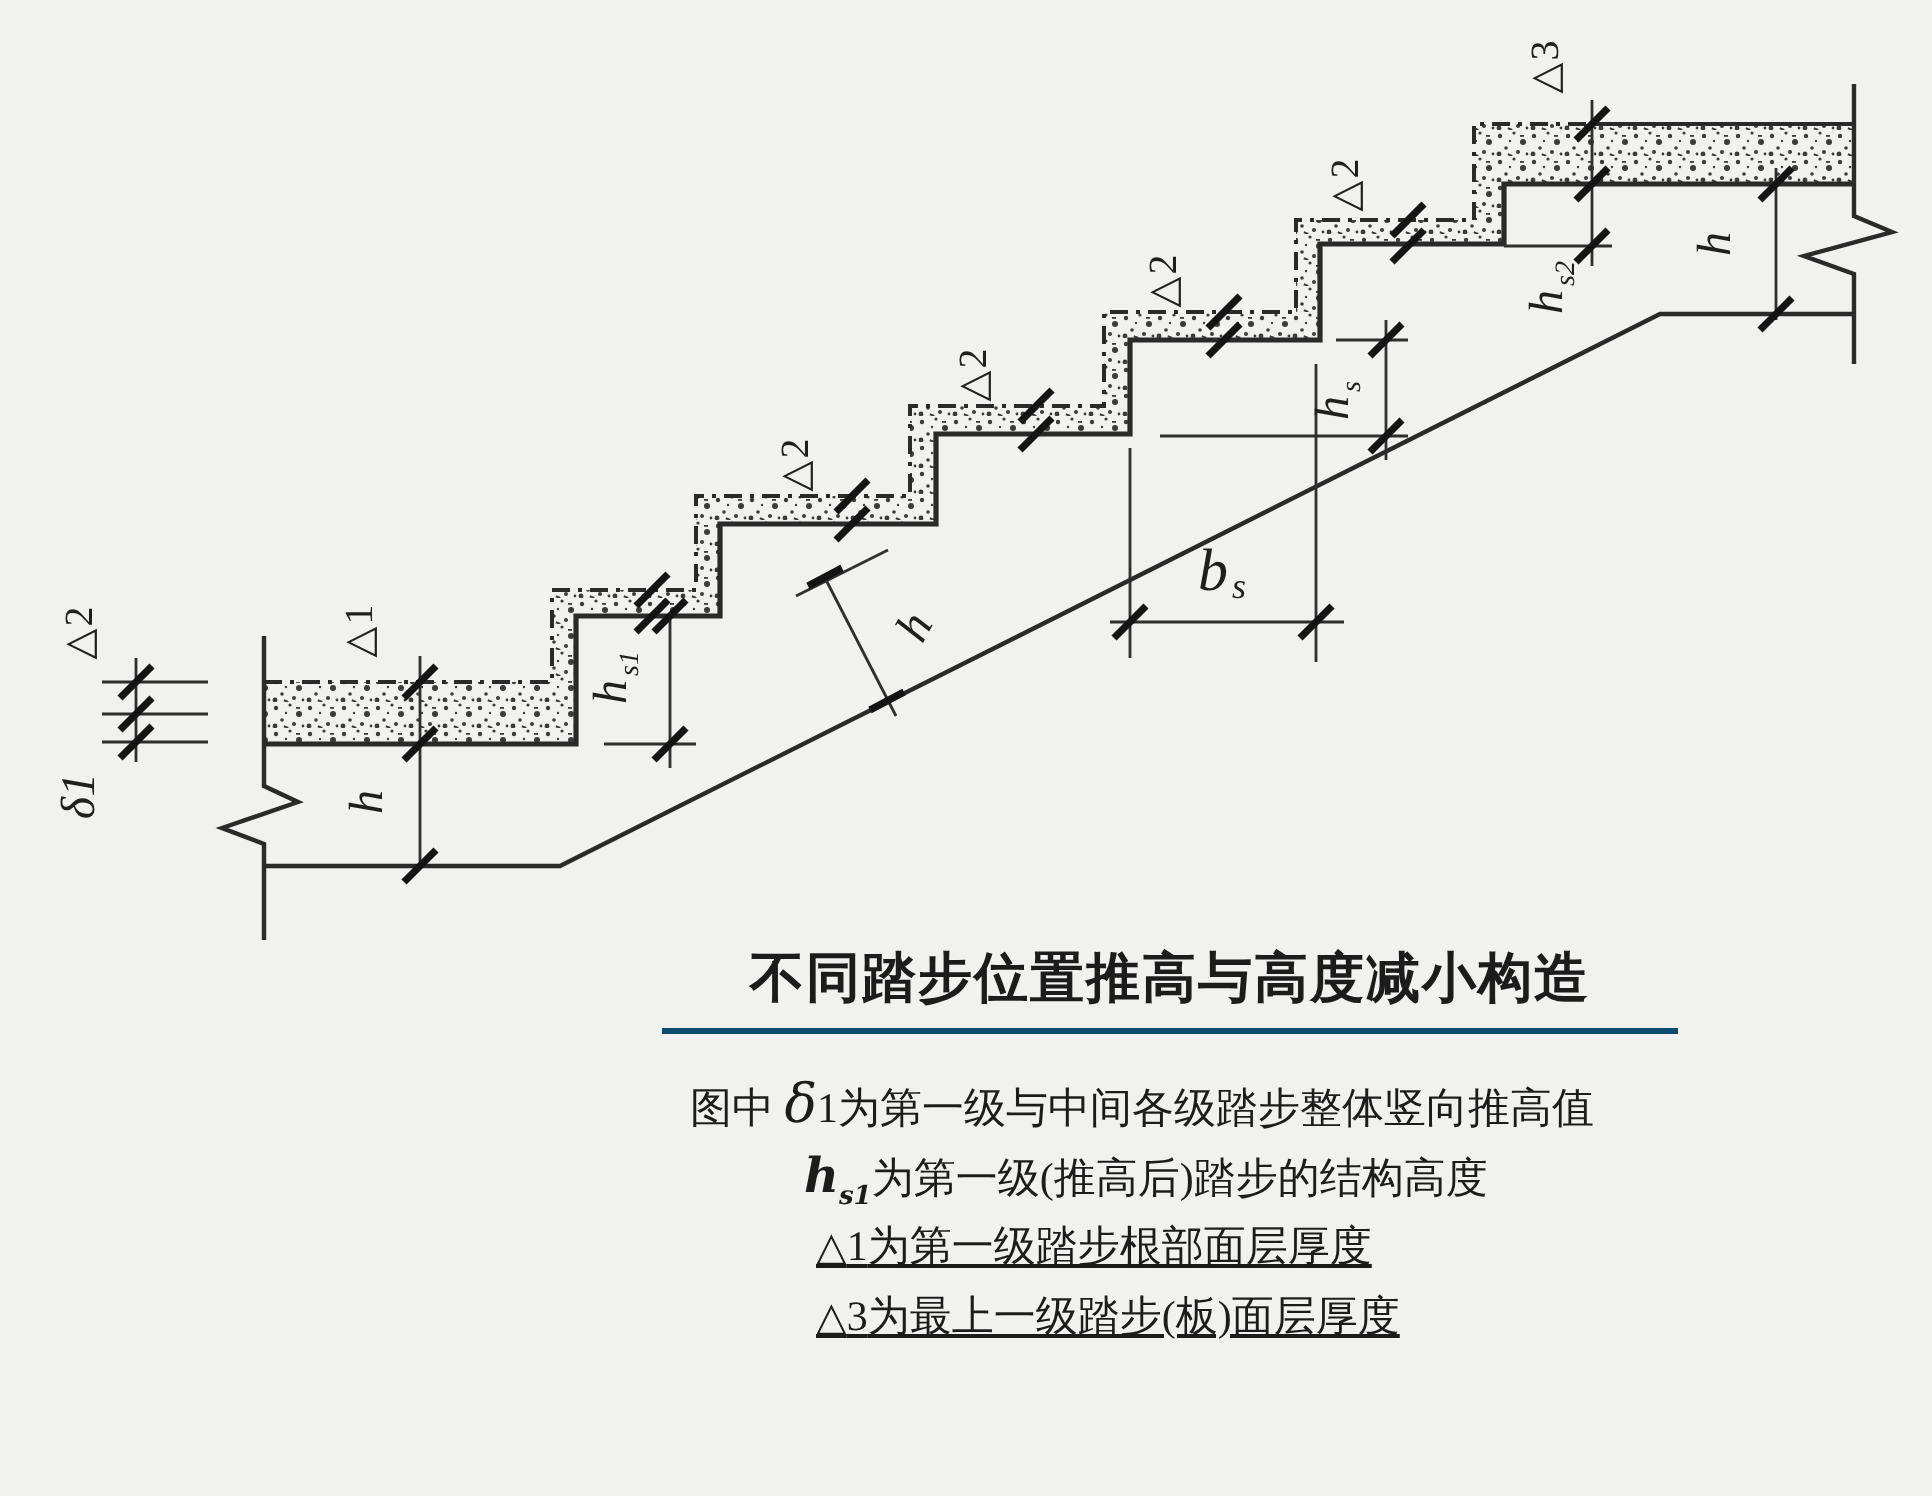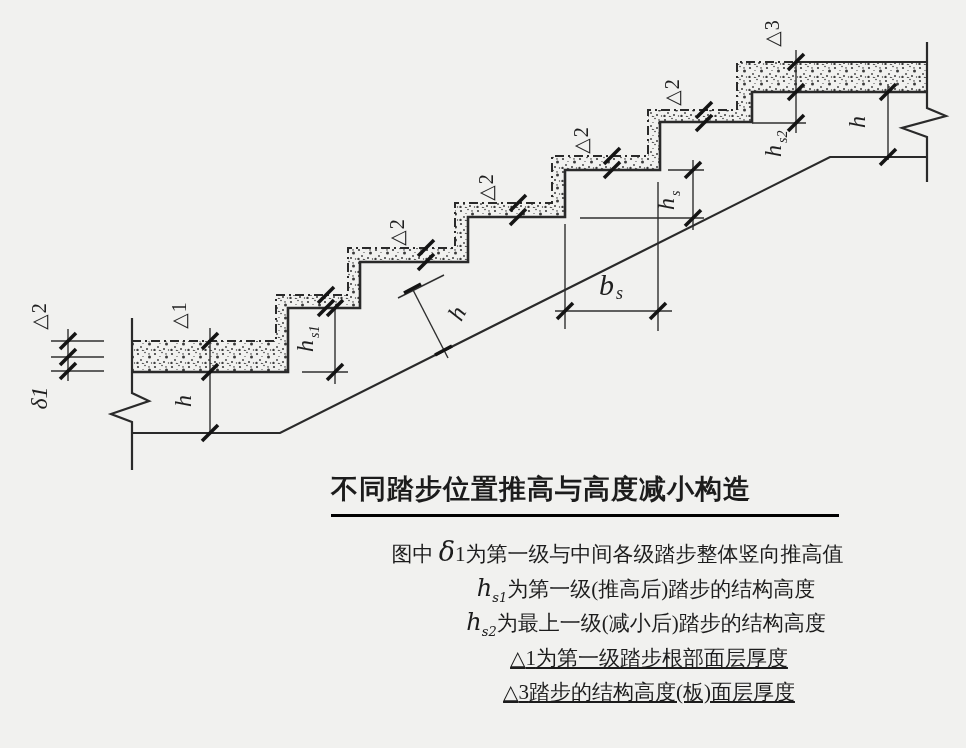--- a/index.html
+++ b/index.html
@@ -17,35 +17,36 @@
   .lbl{font-family:"Liberation Serif","DejaVu Serif",serif;fill:#1f1f1f;}
   .lbl-tri{font-size:20px;letter-spacing:1px;}
   .lbl-it{font-style:italic;font-size:24px;}
   .lbl-it-big{font-style:italic;font-size:30px;}
   .lbl-sub{font-style:italic;font-size:14px;}
   .lbl-sub-big{font-style:italic;font-size:18px;}
 
   
   .title-wrap{
     position:absolute;left:331px;top:471px;width:508px;
+    text-align:center;
     font-size:27px;font-weight:bold;letter-spacing:1px;
     padding-bottom:7px;
-    border-bottom:3px solid #000000;
+    border-bottom:3px solid #0c4a6e;
   }
   .notes{
     position:absolute;left:330px;top:537px;width:560px;
     font-size:21px;line-height:34.5px;
     white-space:nowrap;
   }
-  .note-line{height:34.5px;text-align:center;}
+  .note-line{height:34.5px;}
   .ind-a{padding-left:15px;}
   .ind-b{padding-left:72px;}
   .ind-c{padding-left:78px;text-decoration:underline;}
   .sym-delta{font-family:"DejaVu Serif",serif;font-style:italic;font-size:27px;line-height:0;}
-  .sym-h{font-family:"DejaVu Serif",serif;font-style:italic;font-size:24px;line-height:0;}
+  .sym-h{font-family:"DejaVu Serif",serif;font-style:italic;font-size:24px;line-height:0;font-weight:bold;}
   .sym-h sub,.note-sub{font-size:13px;font-style:italic;}
   .sym-tri{font-size:20px;}
 </style>
 </head>
 <body>
 
 <div id="stage">
 
   <svg id="drawing" width="966" height="470" viewBox="0 0 966 470">
     <defs>
@@ -195,24 +196,21 @@
 
   <div class="title-wrap">不同踏步位置推高与高度减小构造</div>
 
   <div class="notes">
     <div class="note-line ind-a">
       <span>图中 </span><span class="sym-delta">δ</span><span>1</span><span>为第一级与中间各级踏步整体竖向推高值</span>
     </div>
     <div class="note-line ind-b">
       <span class="sym-h"><span>h</span><sub class="note-sub">s1</sub></span><span>为第一级(推高后)踏步的结构高度</span>
     </div>
-    <div class="note-line ind-b">
-      <span class="sym-h"><span>h</span><sub class="note-sub">s2</sub></span><span>为最上一级(减小后)踏步的结构高度</span>
-    </div>
     <div class="note-line ind-c">
       <span class="sym-tri">△</span><span>1</span><span>为第一级踏步根部面层厚度</span>
     </div>
     <div class="note-line ind-c">
-      <span class="sym-tri">△</span><span>3</span><span>踏步的结构高度(板)面层厚度</span>
+      <span class="sym-tri">△</span><span>3</span><span>为最上一级踏步(板)面层厚度</span>
     </div>
   </div>
 
 </div>
 
 </body></html>

